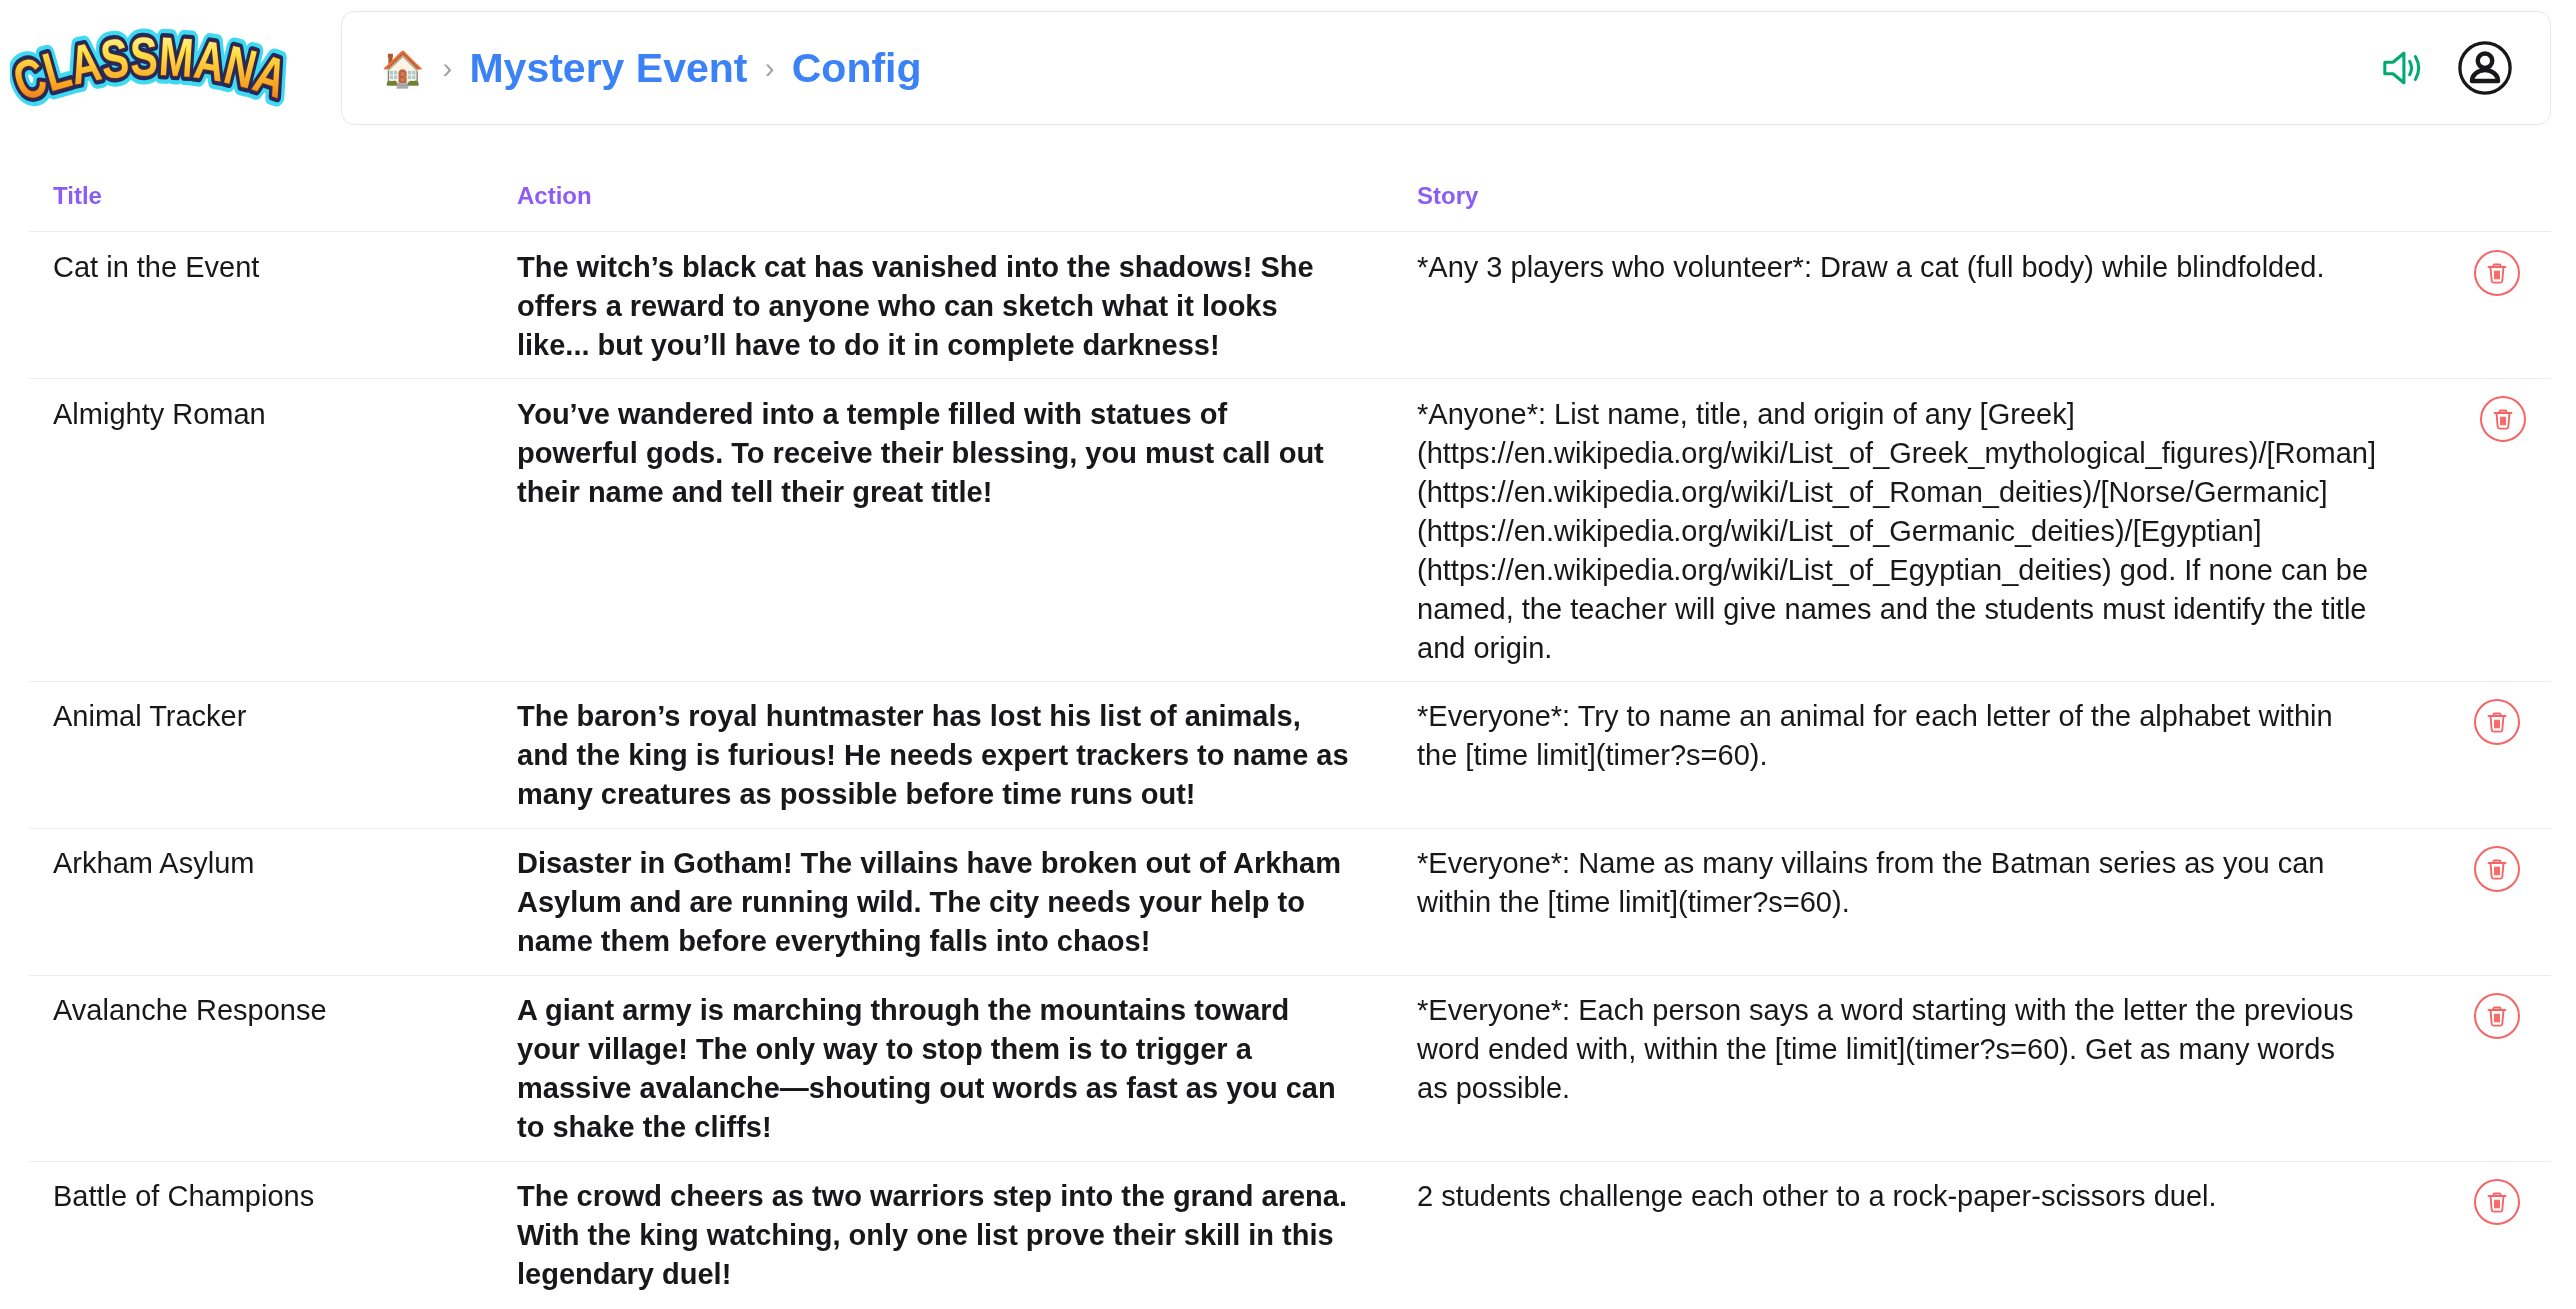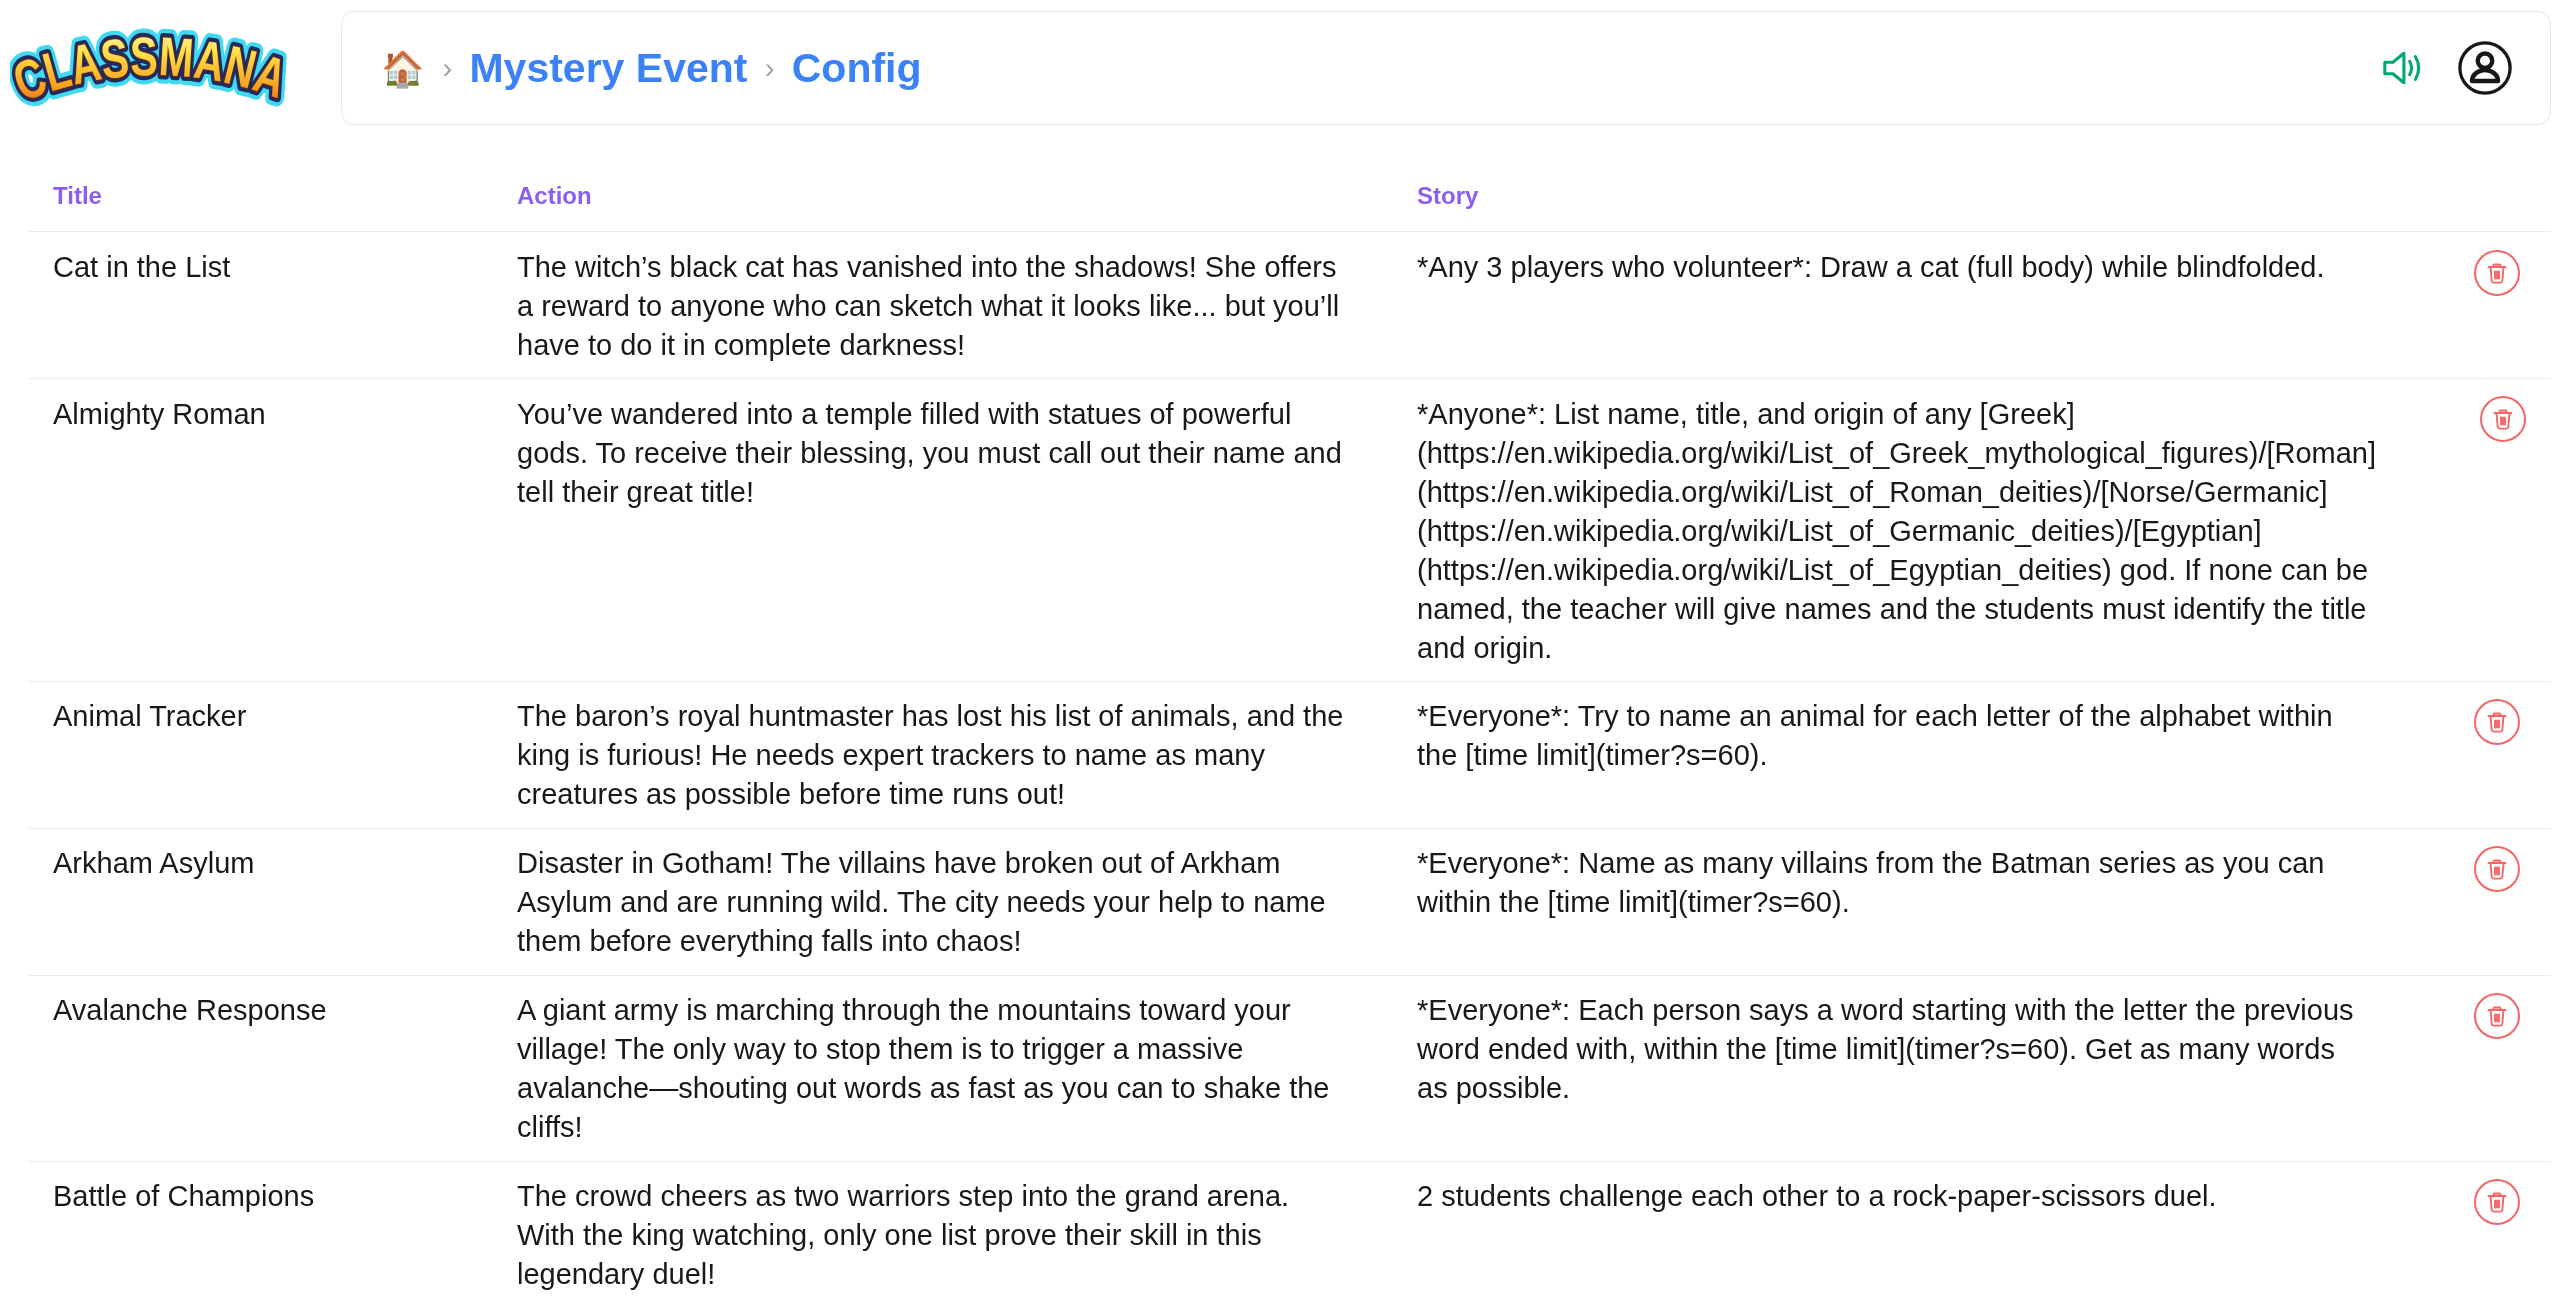--- a/index.html
+++ b/index.html
@@ -24,21 +24,21 @@
   .iconbtn + .iconbtn { margin-left:33px; }
 
   
   .table { margin:0 25px 0 29px; }
   .thead, .row { display:grid; grid-template-columns:464px 900px 1fr 108px; padding-left:24px; }
   .thead { padding-top:48px; padding-bottom:21px; }
   .thead > div { font-size:24px; font-weight:600; color:#8b5cf6; }
   .row { border-top:1.9px solid #ebebee; padding-top:15.4px; padding-bottom:13.5px; }
   .cell { font-size:29px; line-height:39px; color:#18181b; }
   .cell.title { padding-right:39px; }
-  .cell.story { padding-right:64px; }
+  .cell.story { padding-right:64px;font-weight:bold; }
   .cell.action { padding-right:73px; }
   .cell.del { display:flex; justify-content:center; align-items:flex-start; padding-top:1.9px; }
   .del-btn { width:46px; height:46px; border:2.9px solid #f56565; border-radius:50%;
     background:#ffffff; cursor:pointer; display:flex; align-items:center; justify-content:center; }
   .del-btn svg { width:24px; height:24px; display:block; }
 </style>
 </head>
 <body>
 
 <header class="topbar">
@@ -92,21 +92,21 @@
 
 <main class="table">
   <div class="thead">
     <div>Title</div>
     <div>Action</div>
     <div>Story</div>
     <div></div>
   </div>
 
   <div class="row">
-    <div class="cell title">Cat in the List</div>
+    <div class="cell title">Cat in the Event</div>
     <div class="cell story">The witch’s black cat has vanished into the shadows! She offers a reward to anyone who can sketch what it looks like... but you’ll have to do it in complete darkness!</div>
     <div class="cell action">*Any 3 players who volunteer*: Draw a cat (full body) while blindfolded.</div>
     <div class="cell del">
         <button class="del-btn">
       <svg viewBox="0 0 24 24" fill="none" stroke="#f56565" stroke-width="1.9" stroke-linecap="round" stroke-linejoin="round">
         <path d="M3.5 6h17"></path>
             <path d="M8.5 6V4.5a1 1 0 0 1 1-1h5a1 1 0 0 1 1 1V6"></path>
         <path d="M18.5 6l-1.2 14a1.8 1.8 0 0 1-1.8 1.6H8.5a1.8 1.8 0 0 1-1.8-1.6L5.5 6"></path>
         <path d="M10 10.5v7"></path>
             <path d="M14 10.5v7"></path>

